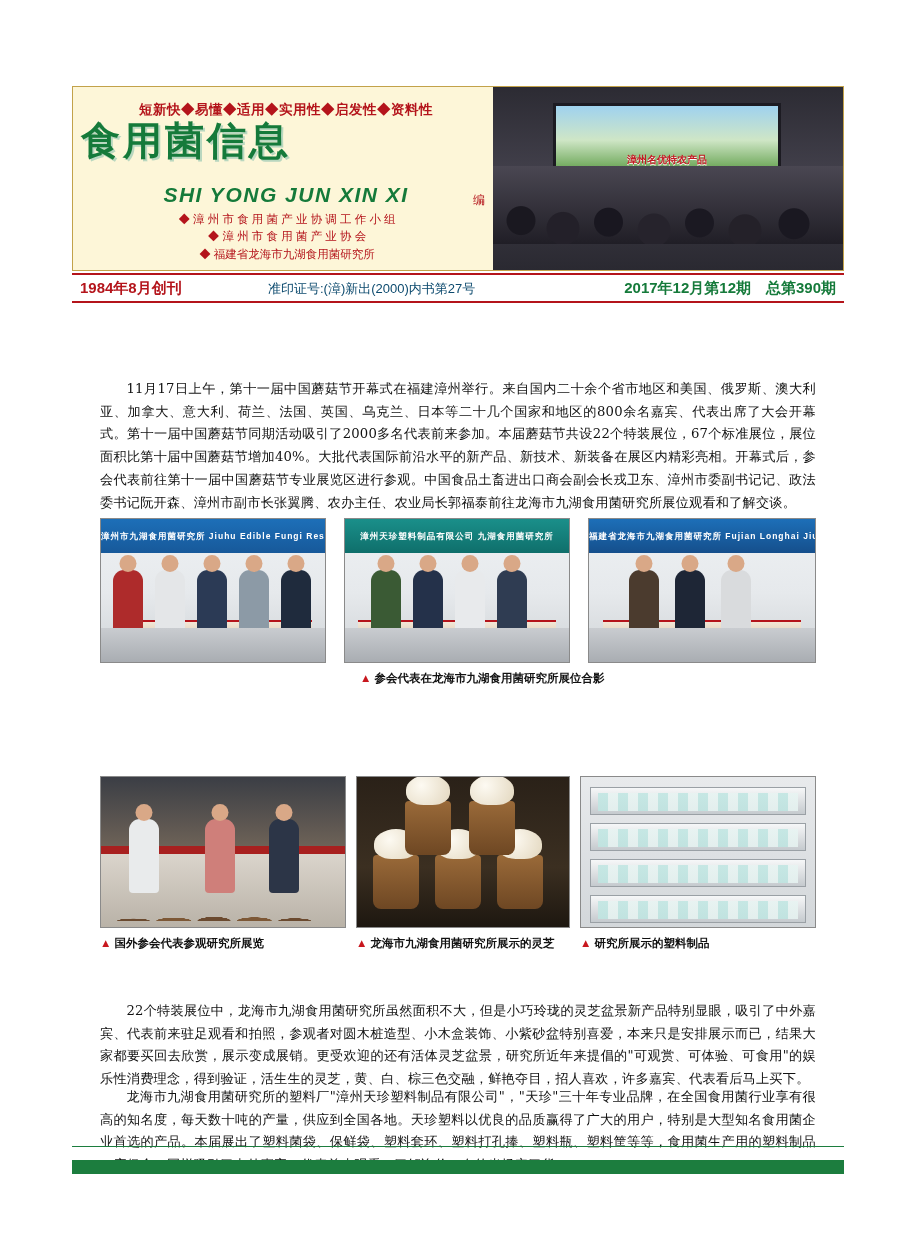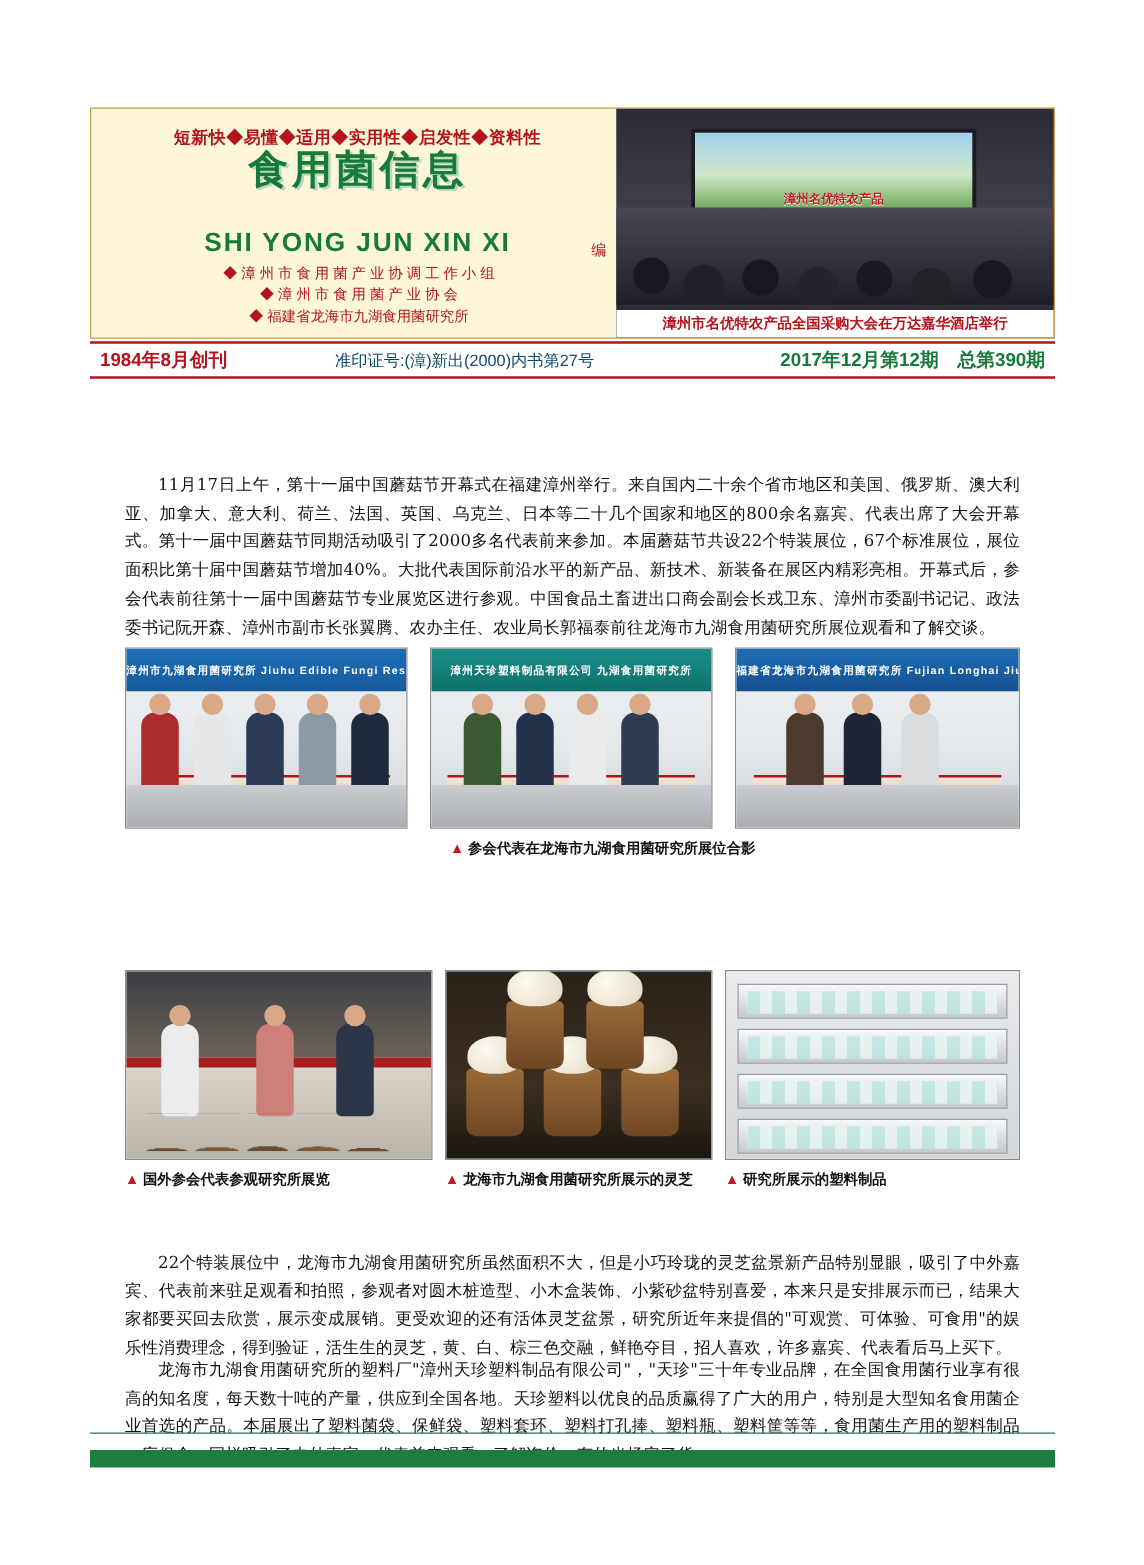--- a/index.html
+++ b/index.html
@@ -48,36 +48,36 @@
     font-size: 13.5px;
     font-weight: bold;
     color: #b4141b;
     letter-spacing: 0.5px;
     white-space: nowrap;
   }
   .mast-title {
     position: absolute;
     left: 8px; top: 34px;
     width: 410px;
-    text-align: center;
-    font-family: Liberation Mono, monospace;
-    font-size: 32px;
+    font-family: Liberation Serif, serif;
+    font-size: 39px;
     font-weight: bold;
     color: #157a3a;
     letter-spacing: 3px;
     text-shadow: 2px 2px 0 #b9d7bf;
     line-height: 1.05;
     white-space: nowrap;
   }
   .mast-pinyin {
     position: absolute;
     left: 8px; top: 96px;
     width: 410px;
     text-align: center;
     font-family: "Liberation Sans", sans-serif;
+    font-style: italic;
     font-weight: bold;
     font-size: 21px;
     color: #157a3a;
     letter-spacing: 1.5px;
     white-space: nowrap;
   }
   .mast-orgs {
     position: absolute;
     left: 10px; top: 124px;
     width: 408px;
@@ -373,21 +373,20 @@
         <div>◆ 福建省龙海市九湖食用菌研究所</div>
         <span class="org-suffix" style="top:-20px;">编</span>
       </div>
     </div>
 
     <div class="mast-photo">
       <div class="mp-screen">
         <div class="scr-txt">漳州名优特农产品<br>全国采购商大会</div>
       </div>
       <div class="mp-crowd"></div>
-      <div class="mp-caption">漳州市名优特农产品全国采购大会在万达嘉华酒店举行</div>
     </div>
   </div>
 
   <div class="issue-bar">
     <div class="issue-left">1984年8月创刊</div>
     <div class="issue-mid">准印证号:(漳)新出(2000)内书第27号</div>
     <div class="issue-right">2017年12月第12期　总第390期</div>
   </div>
 
 

